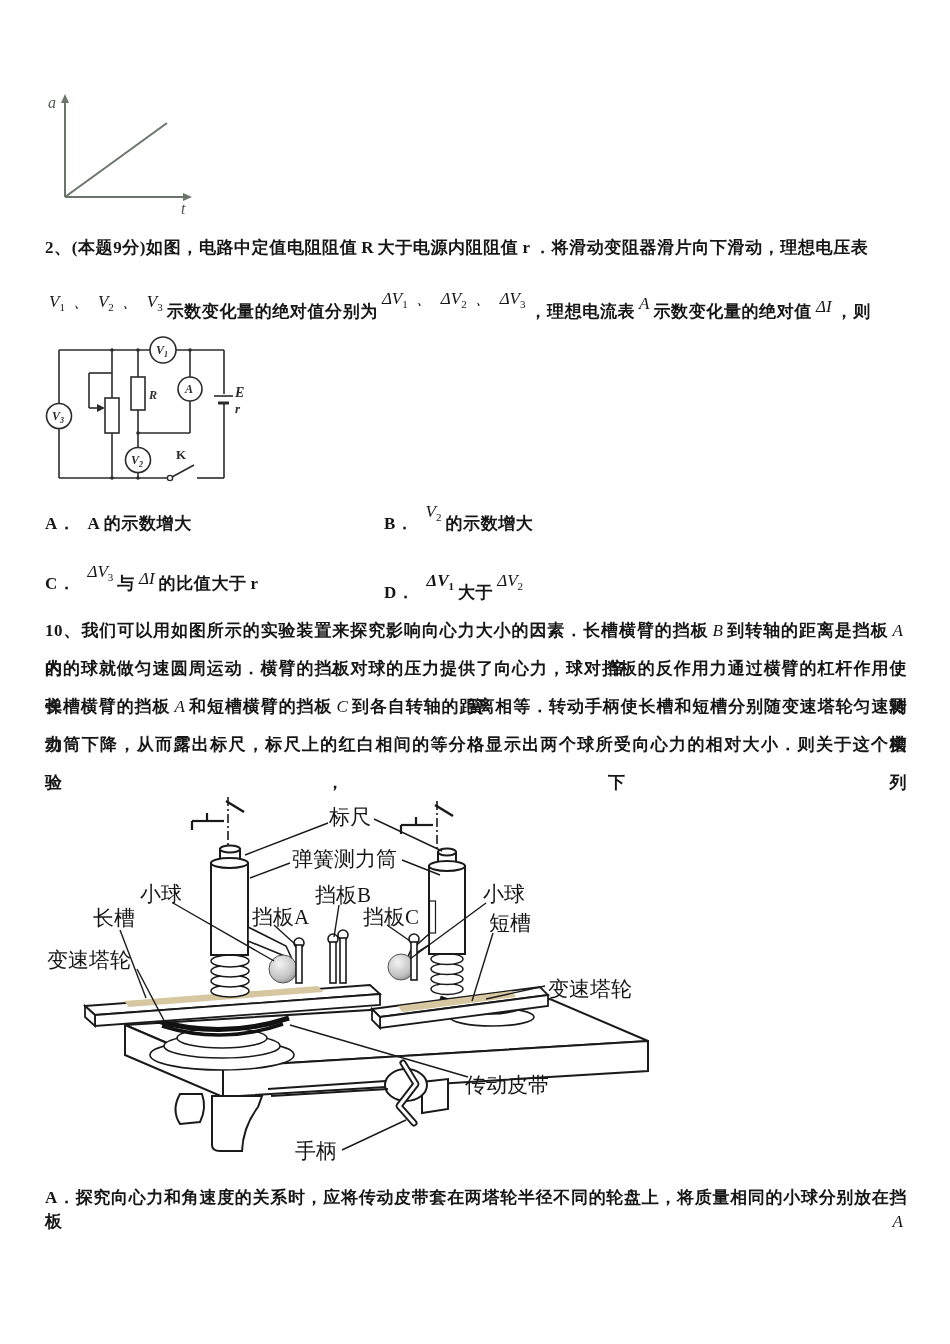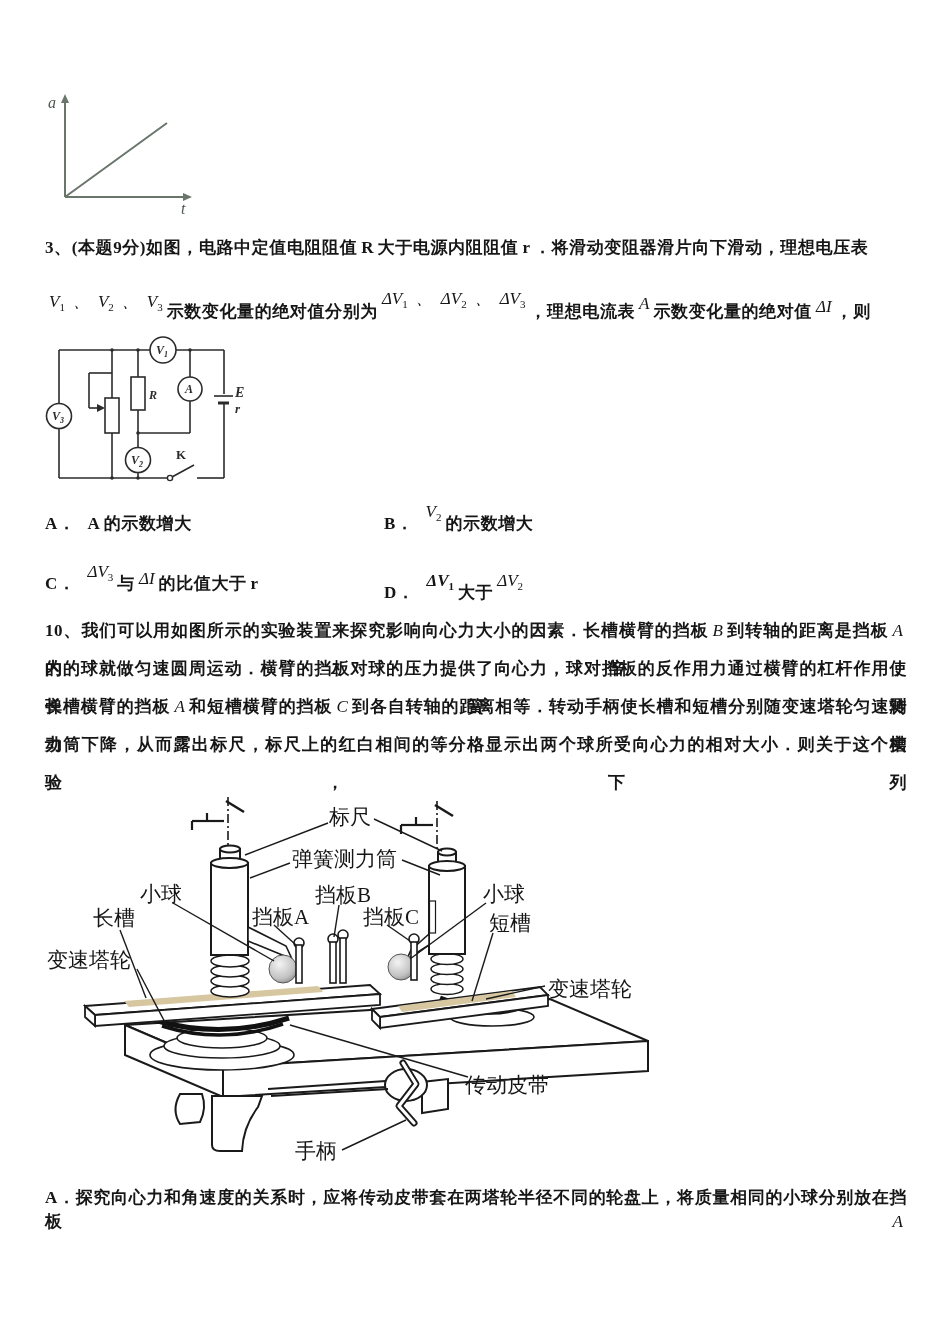--- a/index.html
+++ b/index.html
@@ -32,21 +32,21 @@
       <line x1="25" y1="111" x2="127" y2="37"></line>
     </g>
     <g fill="#6a756b">
       <polygon points="25,8 21,17 29,17"></polygon>
       <polygon points="152,111 143,107 143,115"></polygon>
     </g>
     <text x="8" y="22" font-size="16" font-style="italic" fill="#4d574d">a</text>
     <text x="141" y="128" font-size="16" font-style="italic" fill="#4d574d">t</text>
   </svg>
 
-  <div class="abs textline" style="left:45px;top:236px"><span class="seg-c">3、(本题9分)如图，电路中定值电阻阻值</span><span class="seg-b">R</span><span class="seg-c">大于电源内阻阻值</span><span class="seg-b">r</span><span class="seg-c">．将滑动变阻器滑片向下滑动，理想电压表</span></div>
+  <div class="abs textline" style="left:45px;top:236px"><span class="seg-c">2、(本题9分)如图，电路中定值电阻阻值</span><span class="seg-b">R</span><span class="seg-c">大于电源内阻阻值</span><span class="seg-b">r</span><span class="seg-c">．将滑动变阻器滑片向下滑动，理想电压表</span></div>
   <div class="abs textline" style="left:45px;top:300px"><span class="seg-m up" style="top: -10px;">V<sub>1</sub></span><span class="seg-m up" style="top: -10px;">、</span><span class="seg-m up" style="top: -10px;">V<sub>2</sub></span><span class="seg-m up" style="top: -10px;">、</span><span class="seg-m up" style="top: -10px;">V<sub>3</sub></span><span class="seg-c">示数变化量的绝对值分别为</span><span class="seg-m up" style="top: -13px;">ΔV<sub>1</sub></span><span class="seg-m up" style="top: -13px;">、</span><span class="seg-m up" style="top: -13px;">ΔV<sub>2</sub></span><span class="seg-m up" style="top: -13px;">、</span><span class="seg-m up" style="top: -13px;">ΔV<sub>3</sub></span><span class="seg-c">，理想电流表</span><span class="seg-m up" style="top: -8px;">A</span><span class="seg-c">示数变化量的绝对值</span><span class="seg-m up" style="top: -5px;">ΔI</span><span class="seg-c">，则</span></div>
 
   <svg class="abs" style="left:42px;top:333px" width="215" height="152" viewBox="0 0 215 152">
     <g stroke="#2b2b2b" stroke-width="1.6" fill="none">
 
       <line x1="17" y1="17" x2="182" y2="17"></line>
       <line x1="17" y1="17" x2="17" y2="145"></line>
       <line x1="17" y1="145" x2="126" y2="145"></line>
       <line x1="155" y1="145" x2="182" y2="145"></line>
       <line x1="182" y1="17" x2="182" y2="61"></line>

